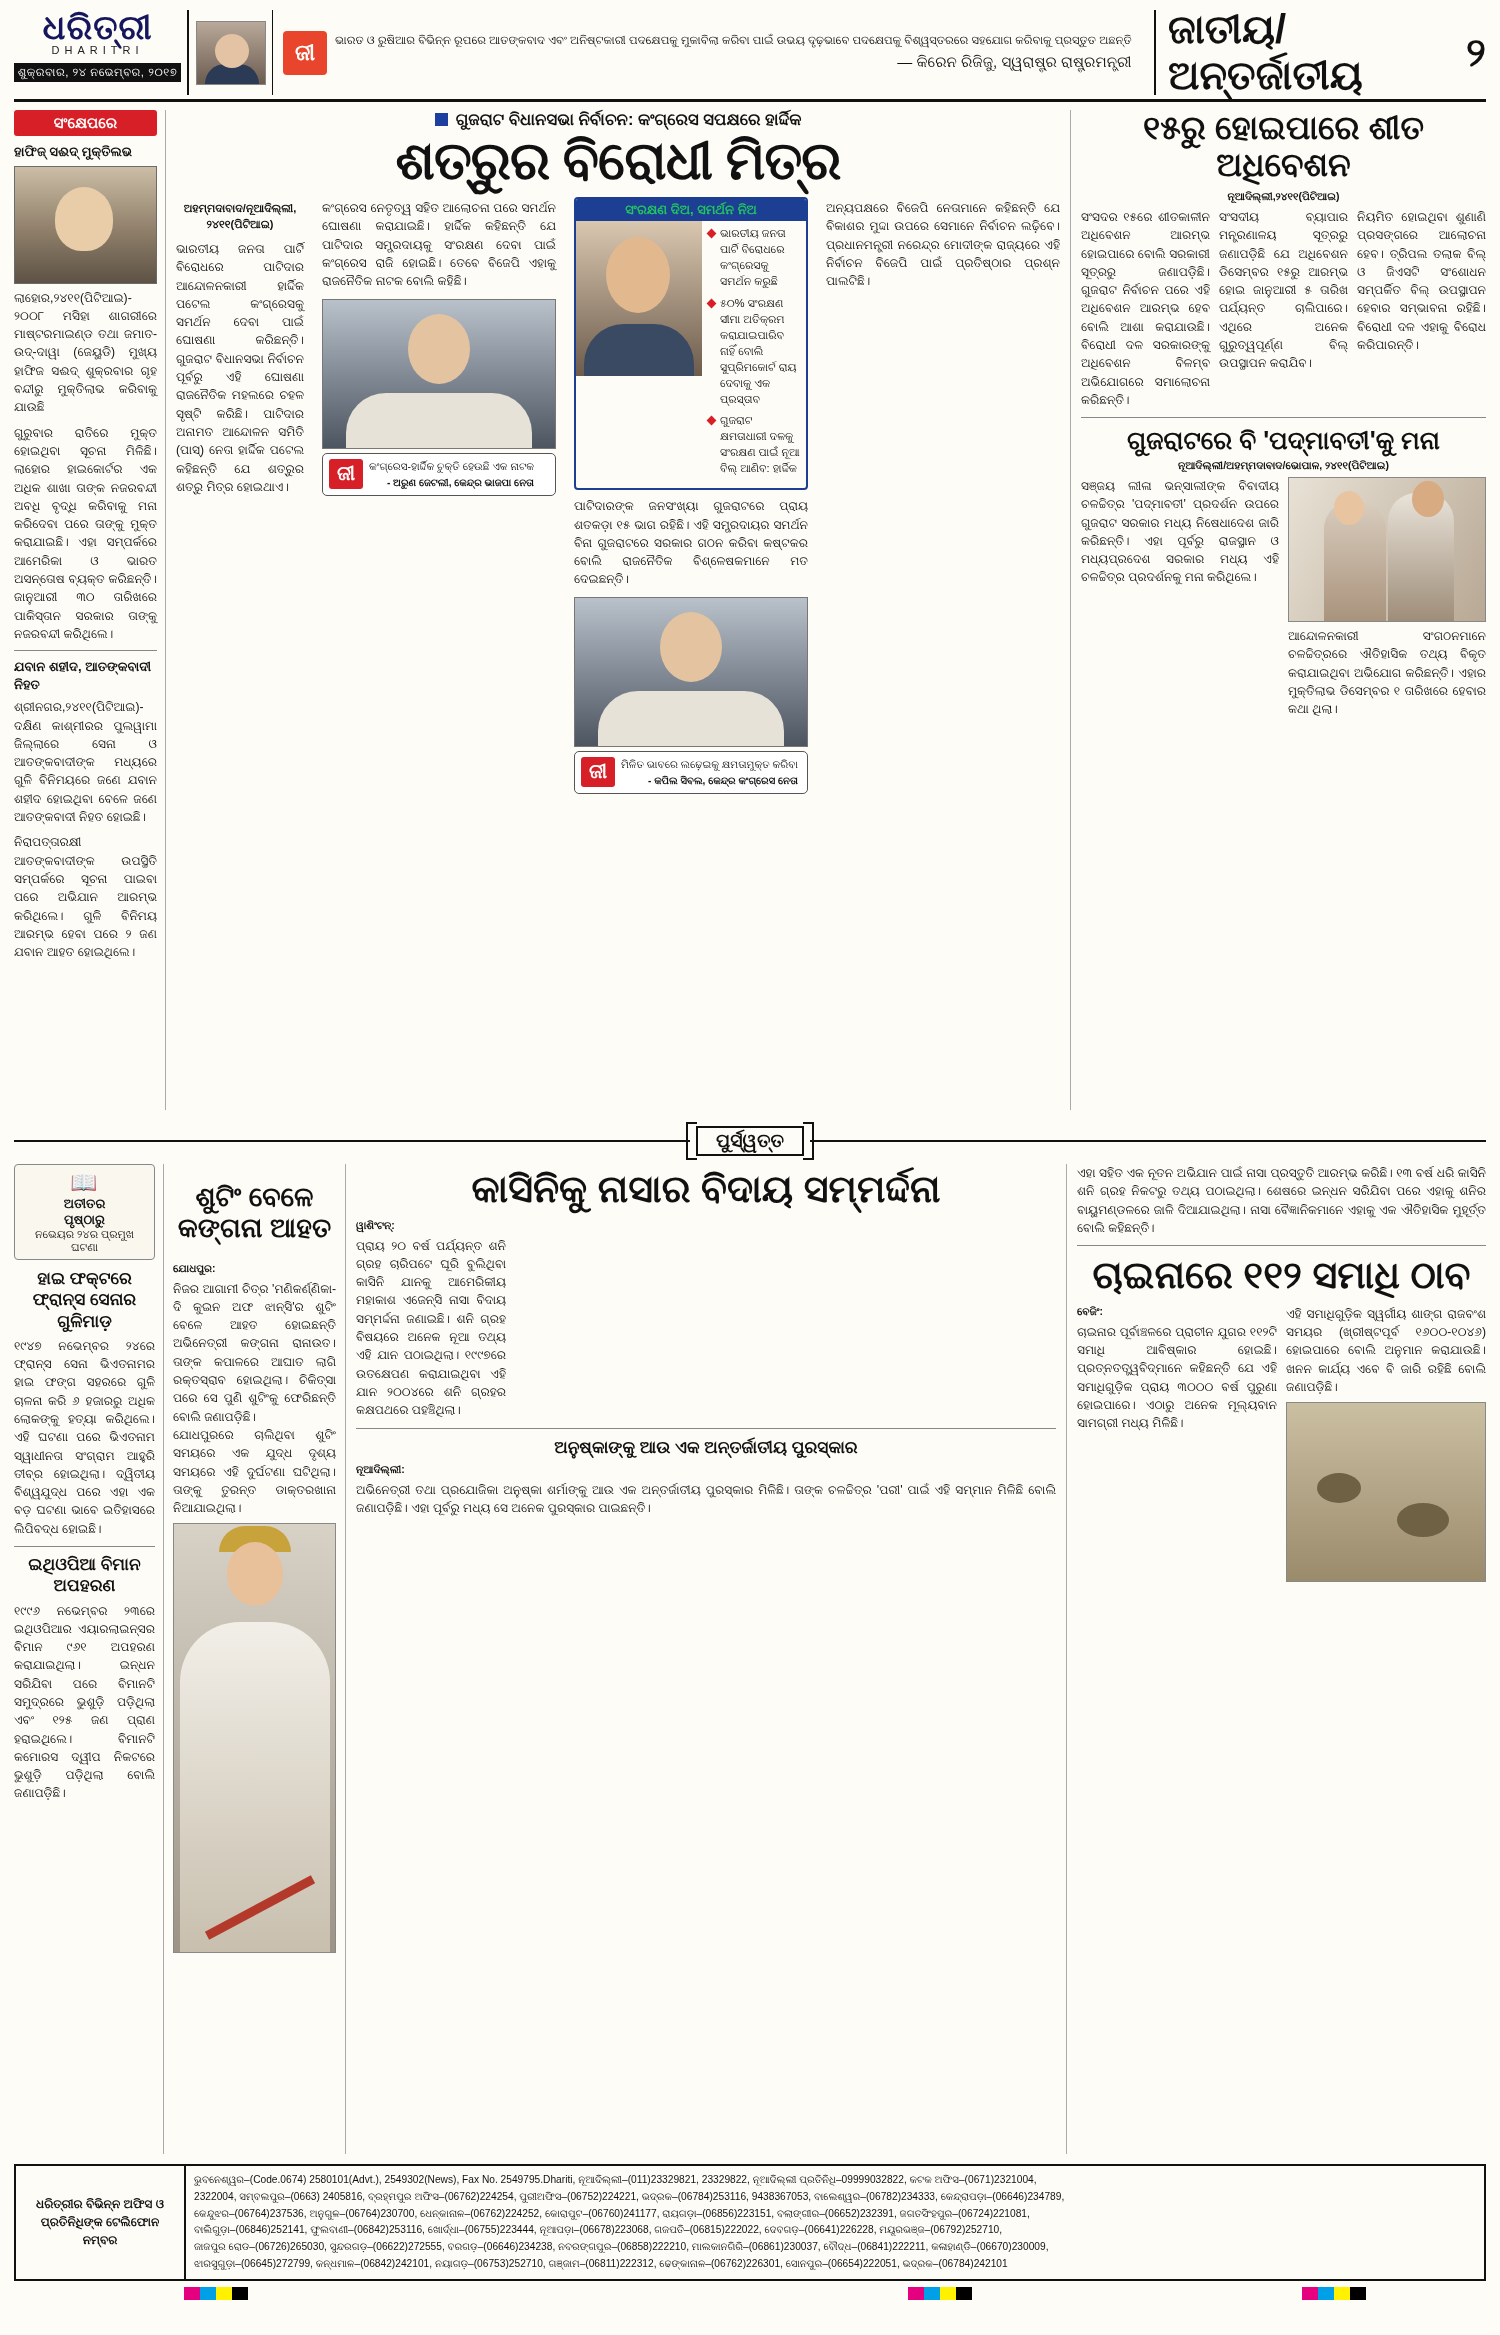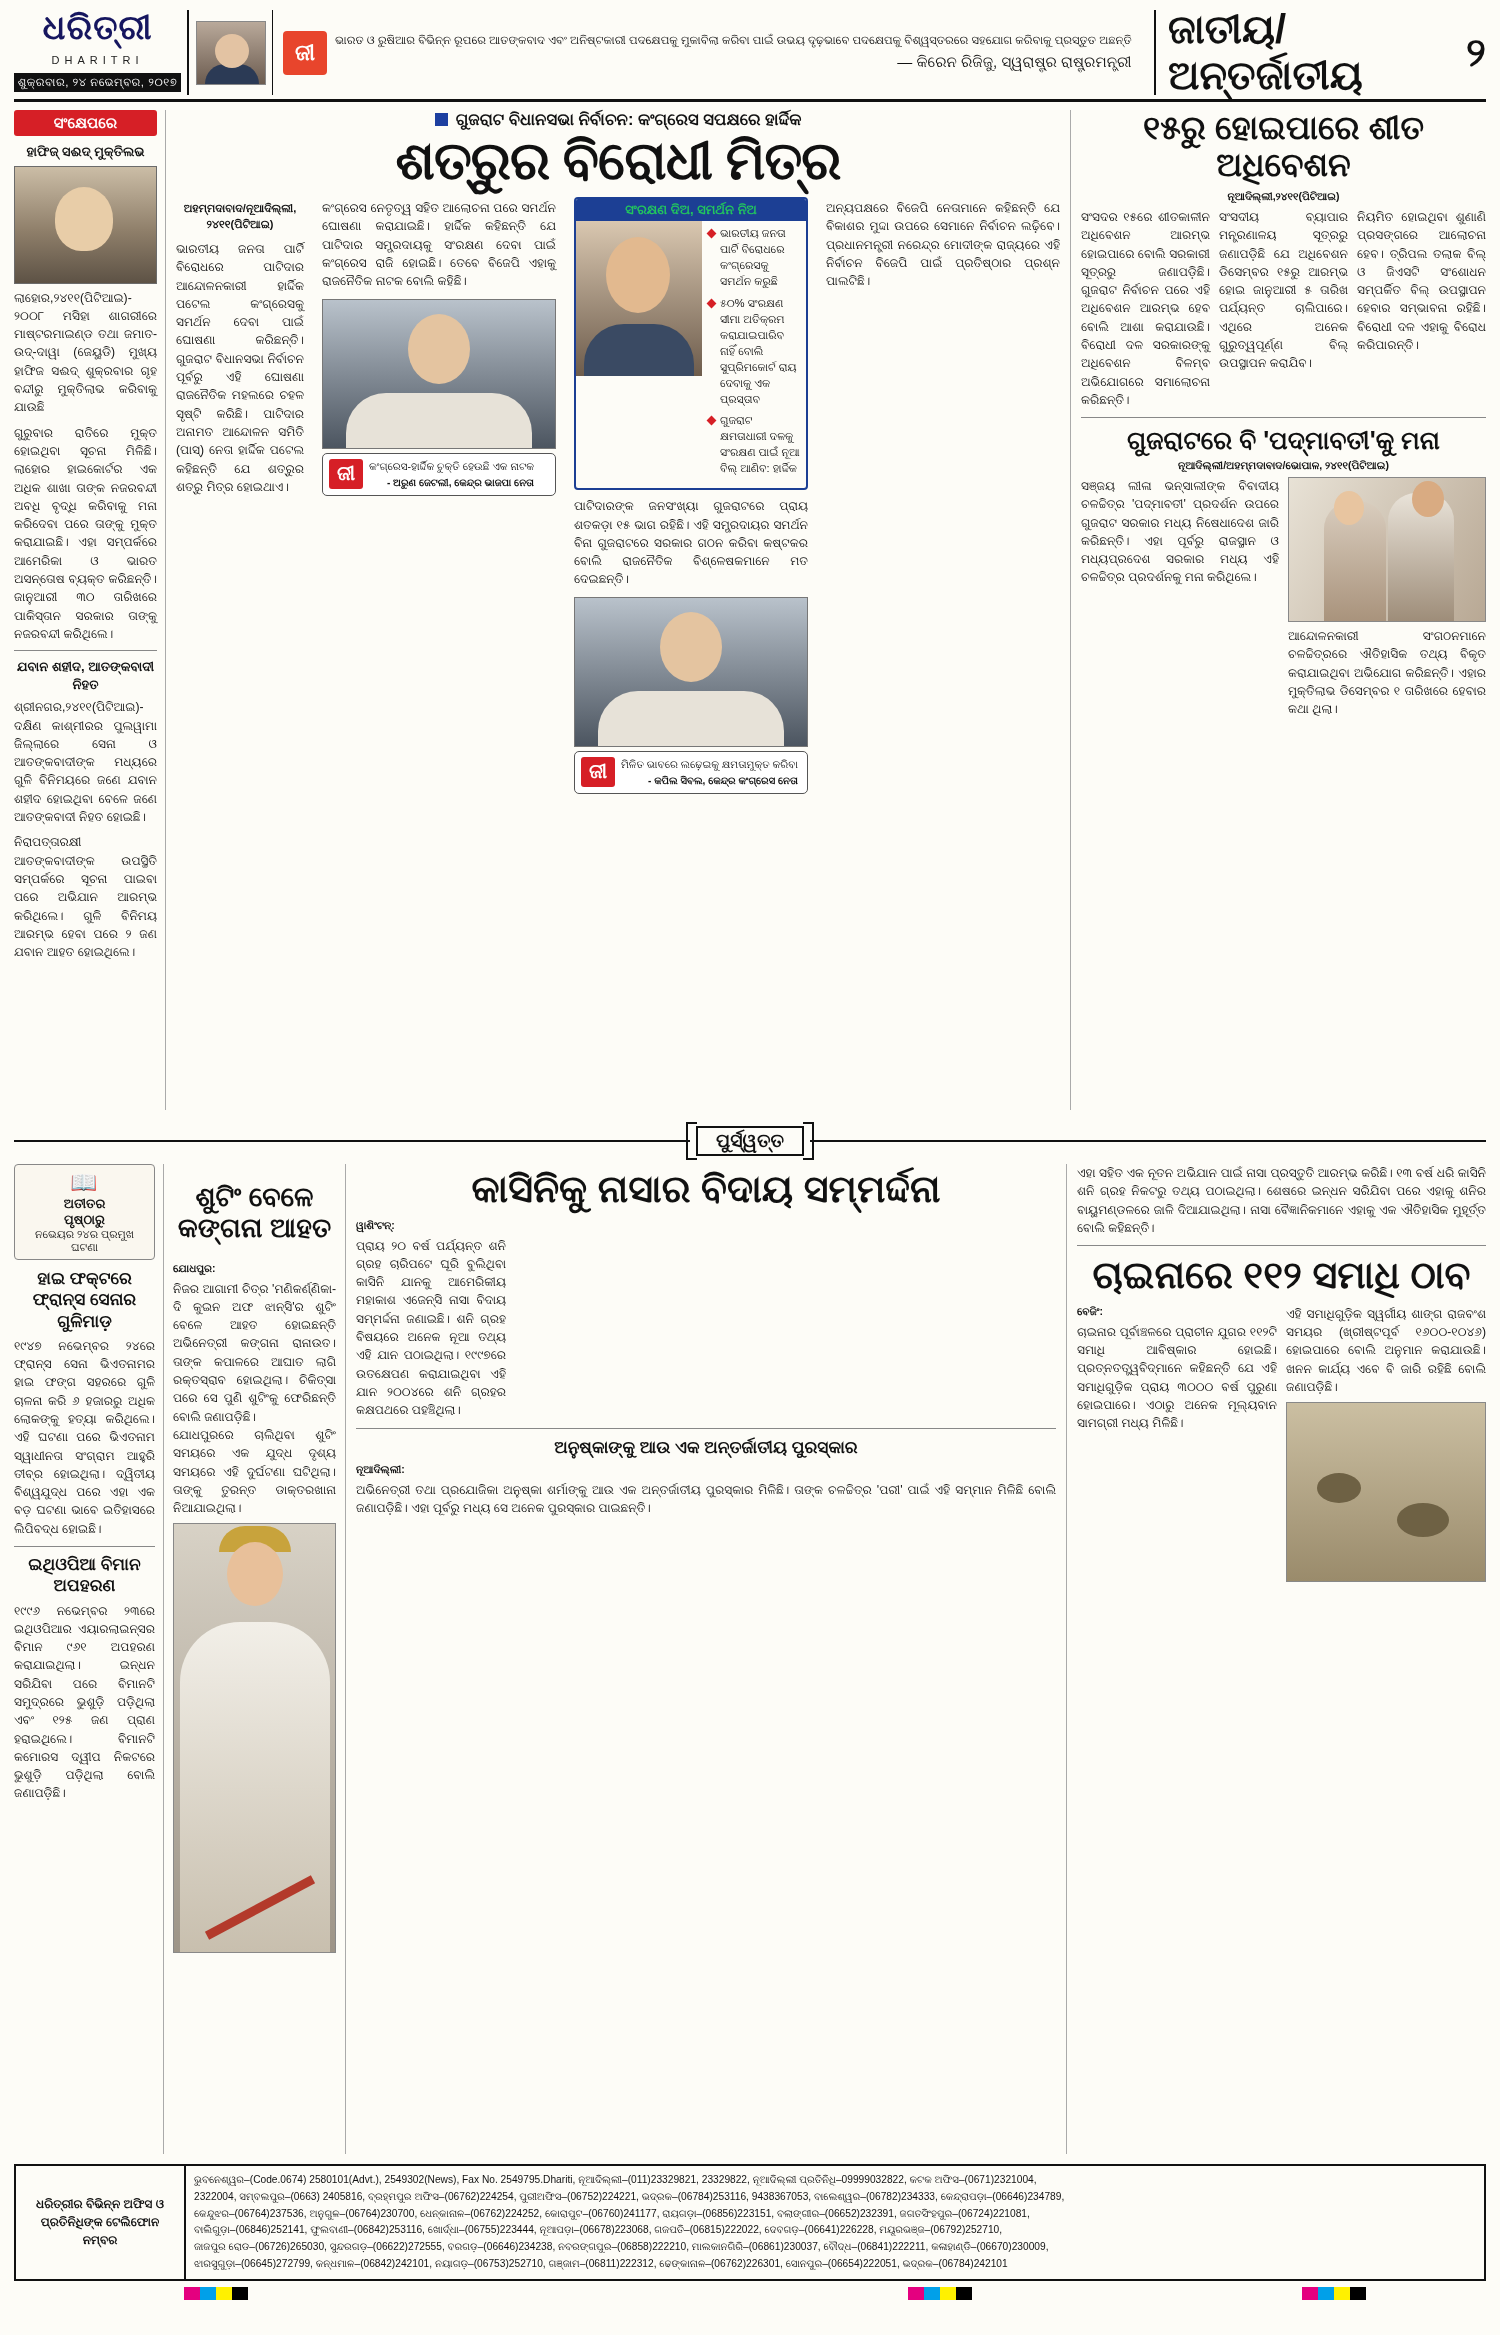--- a/index.html
+++ b/index.html
@@ -11,21 +11,21 @@
     color:#111;
     position:relative;
     overflow:hidden;
   }
   .page { width:1500px; height:2263px; padding:10px 14px; position:relative; }
 
   
   .masthead { display:flex; align-items:stretch; border-bottom:3px solid #111; padding-bottom:4px; height:92px; }
   .mh-logo { width:175px; text-align:center; border-right:2px solid #111; padding-right:6px; }
   .mh-logo .logo-od { font-size:34px; font-weight:bold; color:#16165f; letter-spacing:1px; line-height:1; }
-  .mh-logo .logo-en { font-size:11px; letter-spacing:5px; color:#222; margin-top:10px; }
+  .mh-logo .logo-en { font-size:11px; letter-spacing:5px; color:#222; margin-top:0; }
   .mh-logo .logo-date { font-size:11.5px; background:#111; color:#fff; margin-top:7px; padding:3px 2px; letter-spacing:0.5px;}
   .mh-portrait { width:84px; border-right:1px solid #111; display:flex; align-items:center; justify-content:center; }
   .portrait-box { width:70px; height:64px; background:linear-gradient(180deg,#b9a99a,#6c5c50); position:relative; border:1px solid #888; }
   .portrait-box:after{ content:""; position:absolute; left:18px; top:12px; width:34px; height:34px; border-radius:50%; background:#e3c3a3;}
   .portrait-box:before{ content:""; position:absolute; left:8px; bottom:0; width:54px; height:20px; border-radius:26px 26px 0 0; background:#2b3a55;}
   .mh-quote { flex:1; display:flex; align-items:center; gap:8px; padding:0 10px; border-right:2px solid #111;}
   .quote-badge { width:44px;height:44px;background:#e8452c;color:#fff;border-radius:4px;display:flex;align-items:center;justify-content:center;font-size:22px;font-weight:bold;flex:none;}
   .quote-text { font-size:11.5px; line-height:1.45; }
   .quote-author { font-size:15px; text-align:right; display:block; margin-top:2px;}
   .mh-section { width:330px; display:flex; align-items:center; justify-content:flex-end; gap:18px; padding-left:12px;}
@@ -35,21 +35,21 @@
   .hl p { margin:0 0 7px 0; }
   .byline { font-size:11px; text-align:center; font-weight:bold; margin:4px 0 8px; line-height:1.4;}
 
   
   .top-wrap { display:flex; margin-top:8px; height:1000px; }
   .left-col { width:152px; padding-right:8px; border-right:1px solid #aaa;}
   .mid-col { flex:1; padding:0 10px; }
   .right-col { width:416px; padding-left:10px; border-left:1px solid #aaa;}
 
   .sankhyepare { background:#d61f26; color:#fff; font-size:15px; font-weight:bold; text-align:center; padding:4px 0; border-radius:3px;}
-  .sub-head { font-size:13px; font-weight:bold; text-align:center; margin:7px 0 5px; line-height:1.35;}
+  .sub-head { font-size:13px; font-weight:bold; margin:7px 0 5px; line-height:1.35;}
   .photo { background:linear-gradient(160deg,#9aa7b0,#45515c); position:relative; border:1px solid #6b6b6b;}
   .photo.portrait-man{ background:linear-gradient(180deg,#cbbda6 0%,#8f7f6a 55%,#5d5245 100%); }
   .photo .face { position:absolute; background:#e8cda8; border-radius:50% 50% 45% 45%; }
   .dateline { font-size:10.5px; font-weight:bold; text-align:center; margin-bottom:5px;}
 
   
   .kicker { display:flex; align-items:center; gap:8px; justify-content:center; font-size:16.5px; font-weight:bold; margin-bottom:4px;}
   .kicker .sq { width:13px;height:13px;background:#1d3fa0; display:inline-block;}
   .main-head { font-size:53px; font-weight:bold; text-align:center; line-height:1.06; letter-spacing:-1px; margin:2px 0 8px;}
   .mid-grid { display:flex; gap:18px; }

